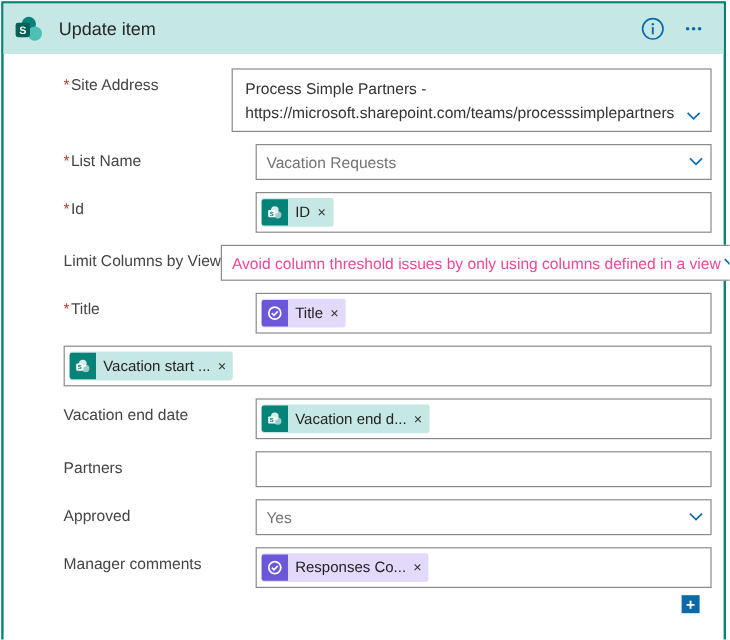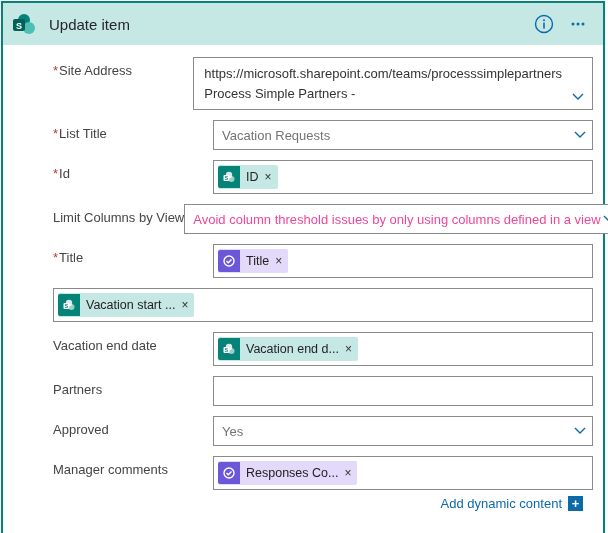--- a/index.html
+++ b/index.html
@@ -203,34 +203,34 @@
   </div>
 
   <div class="body">
 
     <div class="row tall">
       <div class="label-col">
         <span class="required-star">*</span><span>Site Address</span>
       </div>
       <div class="field-col">
         <div class="field-box multi-line">
+          <div>Process Simple Partners -</div>
           <div>https://microsoft.sharepoint.com/teams/processsimplepartners</div>
-          <div>Process Simple Partners -</div>
           <span class="chevron chevron-right">
             <svg width="16" height="16" viewBox="0 0 16 16">
                 <path d="M3 5 L8 10 L13 5" fill="none" stroke="#0c6aa8" stroke-width="1.4"></path>
               </svg>
           </span>
         </div>
       </div>
     </div>
 
     <div class="row">
       <div class="label-col">
-        <span class="required-star">*</span><span>List Title</span>
+        <span class="required-star">*</span><span>List Name</span>
       </div>
       <div class="field-col">
         <div class="field-box">
           <span class="field-text">Vacation Requests</span>
           <span class="chevron">
             <svg width="16" height="16" viewBox="0 0 16 16">
                 <path d="M3 5 L8 10 L13 5" fill="none" stroke="#0c6aa8" stroke-width="1.4"></path>
               </svg>
           </span>
         </div>
@@ -376,21 +376,20 @@
             </span>
             <span>Responses Co...</span>
             <span class="tok-close">×</span>
           </span>
         </div>
       </div>
     </div>
 
     <div class="footer-link-row">
       <span class="dyn-link">
-        <span>Add dynamic content</span>
         <span class="dyn-plus">+</span>
       </span>
     </div>
 
   </div>
 
   <div class="advanced-row">
     
     
   </div>

